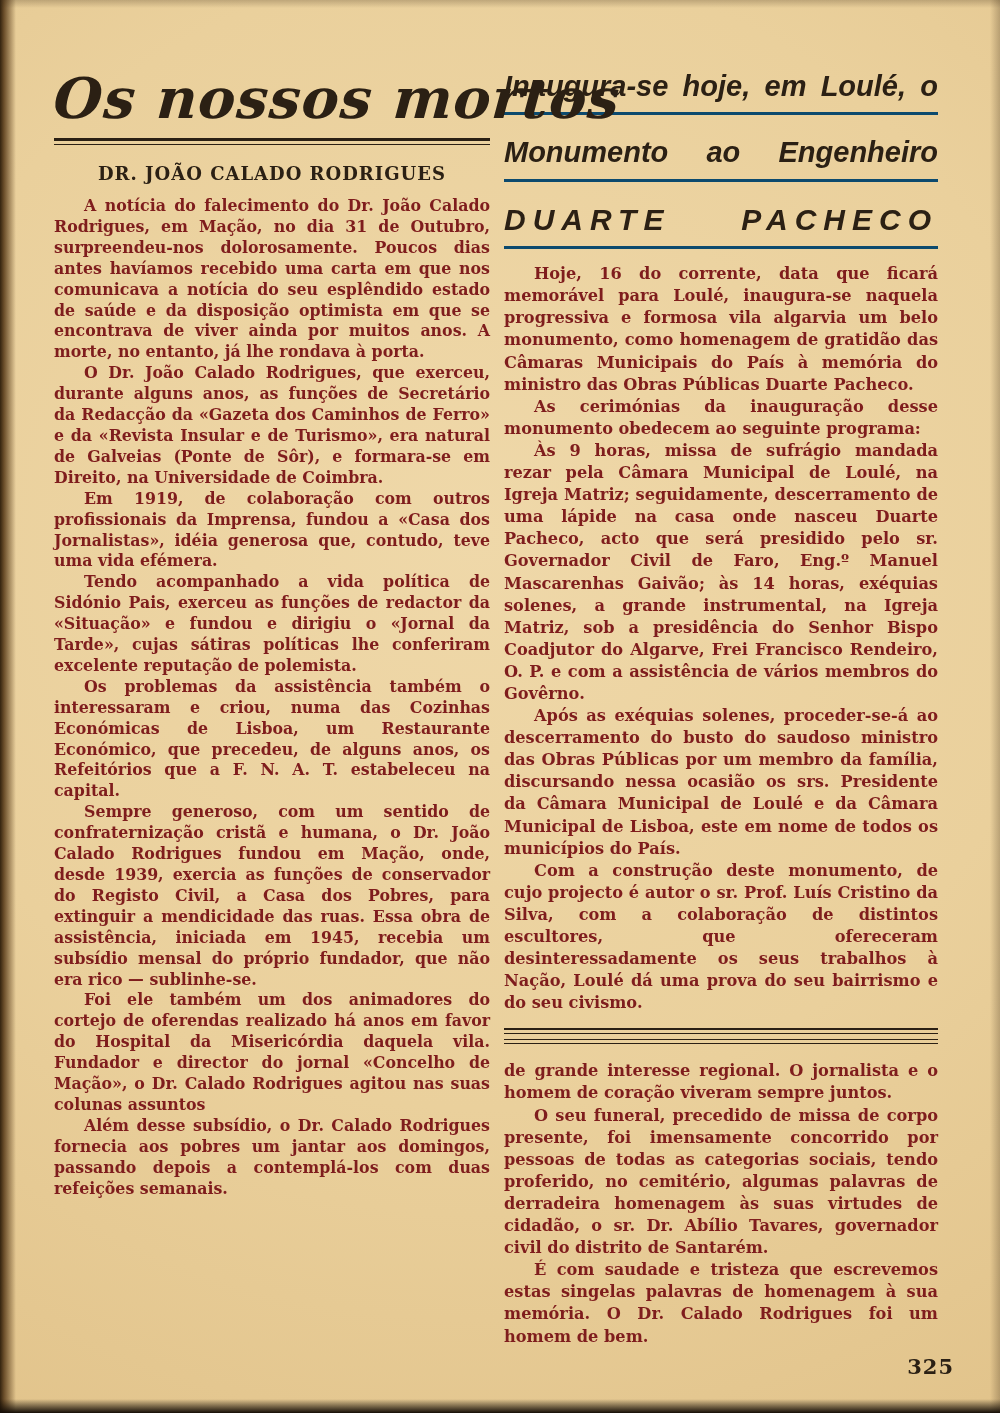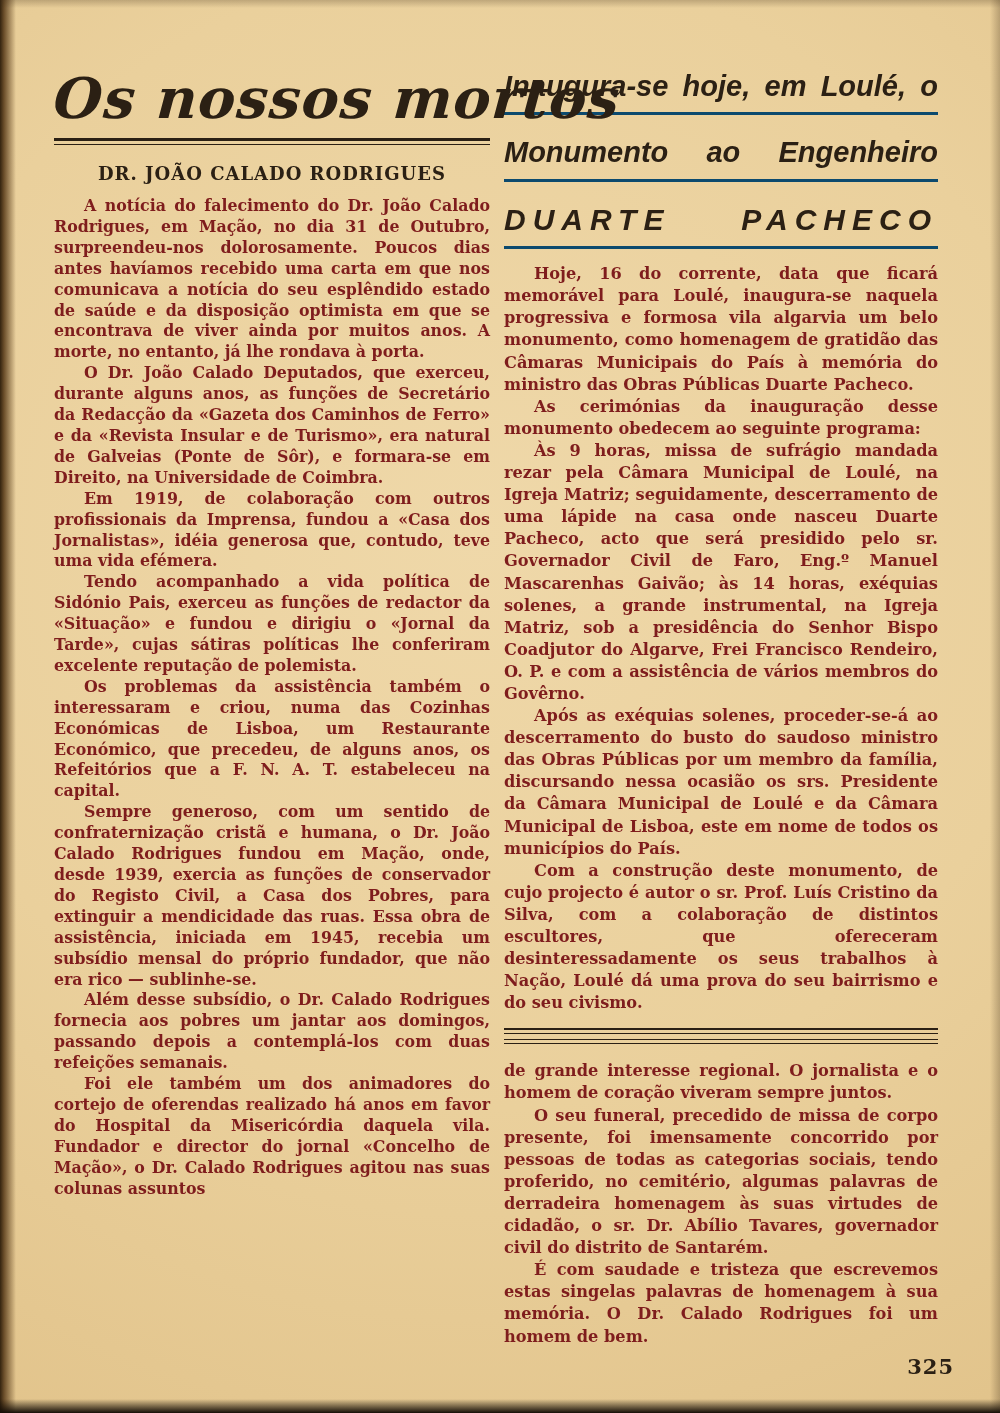--- a/index.html
+++ b/index.html
@@ -93,27 +93,27 @@
 
     <div class="col-left">
       <div class="script-title">Os nossos mortos</div>
       <div class="title-rules">
         <div class="r1"></div>
         <div class="r2"></div>
       </div>
       <div class="deceased">DR. JOÃO CALADO RODRIGUES</div>
       <div class="bodytext">
           <p>A notícia do falecimento do Dr. João Calado Rodrigues, em Mação, no dia 31 de Outubro, surpreendeu-nos dolorosamente. Poucos dias antes havíamos recebido uma carta em que nos comunicava a notícia do seu esplêndido estado de saúde e da disposição optimista em que se encontrava de viver ainda por muitos anos. A morte, no entanto, já lhe rondava à porta.</p>
-          <p>O Dr. João Calado Deputados, que exerceu, durante alguns anos, as funções de Secretário da Redacção da «Gazeta dos Caminhos de Ferro» e da «Revista Insular e de Turismo», era natural de Galveias (Ponte de Sôr), e formara-se em Direito, na Universidade de Coimbra.</p>
+          <p>O Dr. João Calado Rodrigues, que exerceu, durante alguns anos, as funções de Secretário da Redacção da «Gazeta dos Caminhos de Ferro» e da «Revista Insular e de Turismo», era natural de Galveias (Ponte de Sôr), e formara-se em Direito, na Universidade de Coimbra.</p>
           <p>Em 1919, de colaboração com outros profissionais da Imprensa, fundou a «Casa dos Jornalistas», idéia generosa que, contudo, teve uma vida efémera.</p>
           <p>Tendo acompanhado a vida política de Sidónio Pais, exerceu as funções de redactor da «Situação» e fundou e dirigiu o «Jornal da Tarde», cujas sátiras políticas lhe conferiram excelente reputação de polemista.</p>
           <p>Os problemas da assistência também o interessaram e criou, numa das Cozinhas Económicas de Lisboa, um Restaurante Económico, que precedeu, de alguns anos, os Refeitórios que a F. N. A. T. estabeleceu na capital.</p>
           <p>Sempre generoso, com um sentido de confraternização cristã e humana, o Dr. João Calado Rodrigues fundou em Mação, onde, desde 1939, exercia as funções de conservador do Registo Civil, a Casa dos Pobres, para extinguir a mendicidade das ruas. Essa obra de assistência, iniciada em 1945, recebia um subsídio mensal do próprio fundador, que não era rico — sublinhe-se.</p>
+          <p>Foi ele também um dos animadores do cortejo de oferendas realizado há anos em favor do Hospital da Misericórdia daquela vila. Fundador e director do jornal «Concelho de Mação», o Dr. Calado Rodrigues agitou nas suas colunas assuntos</p>
           <p>Além desse subsídio, o Dr. Calado Rodrigues fornecia aos pobres um jantar aos domingos, passando depois a contemplá-los com duas refeições semanais.</p>
-          <p>Foi ele também um dos animadores do cortejo de oferendas realizado há anos em favor do Hospital da Misericórdia daquela vila. Fundador e director do jornal «Concelho de Mação», o Dr. Calado Rodrigues agitou nas suas colunas assuntos</p>
         </div>
     </div>
 
     <div class="col-right">
       <div class="headline">
           <div class="headline-line">Inaugura-se hoje, em Loulé, o</div>
           <div class="headline-line">Monumento ao Engenheiro</div>
           <div class="headline-line">DUARTE PACHECO</div>
         </div>
       <div class="bodytext">

